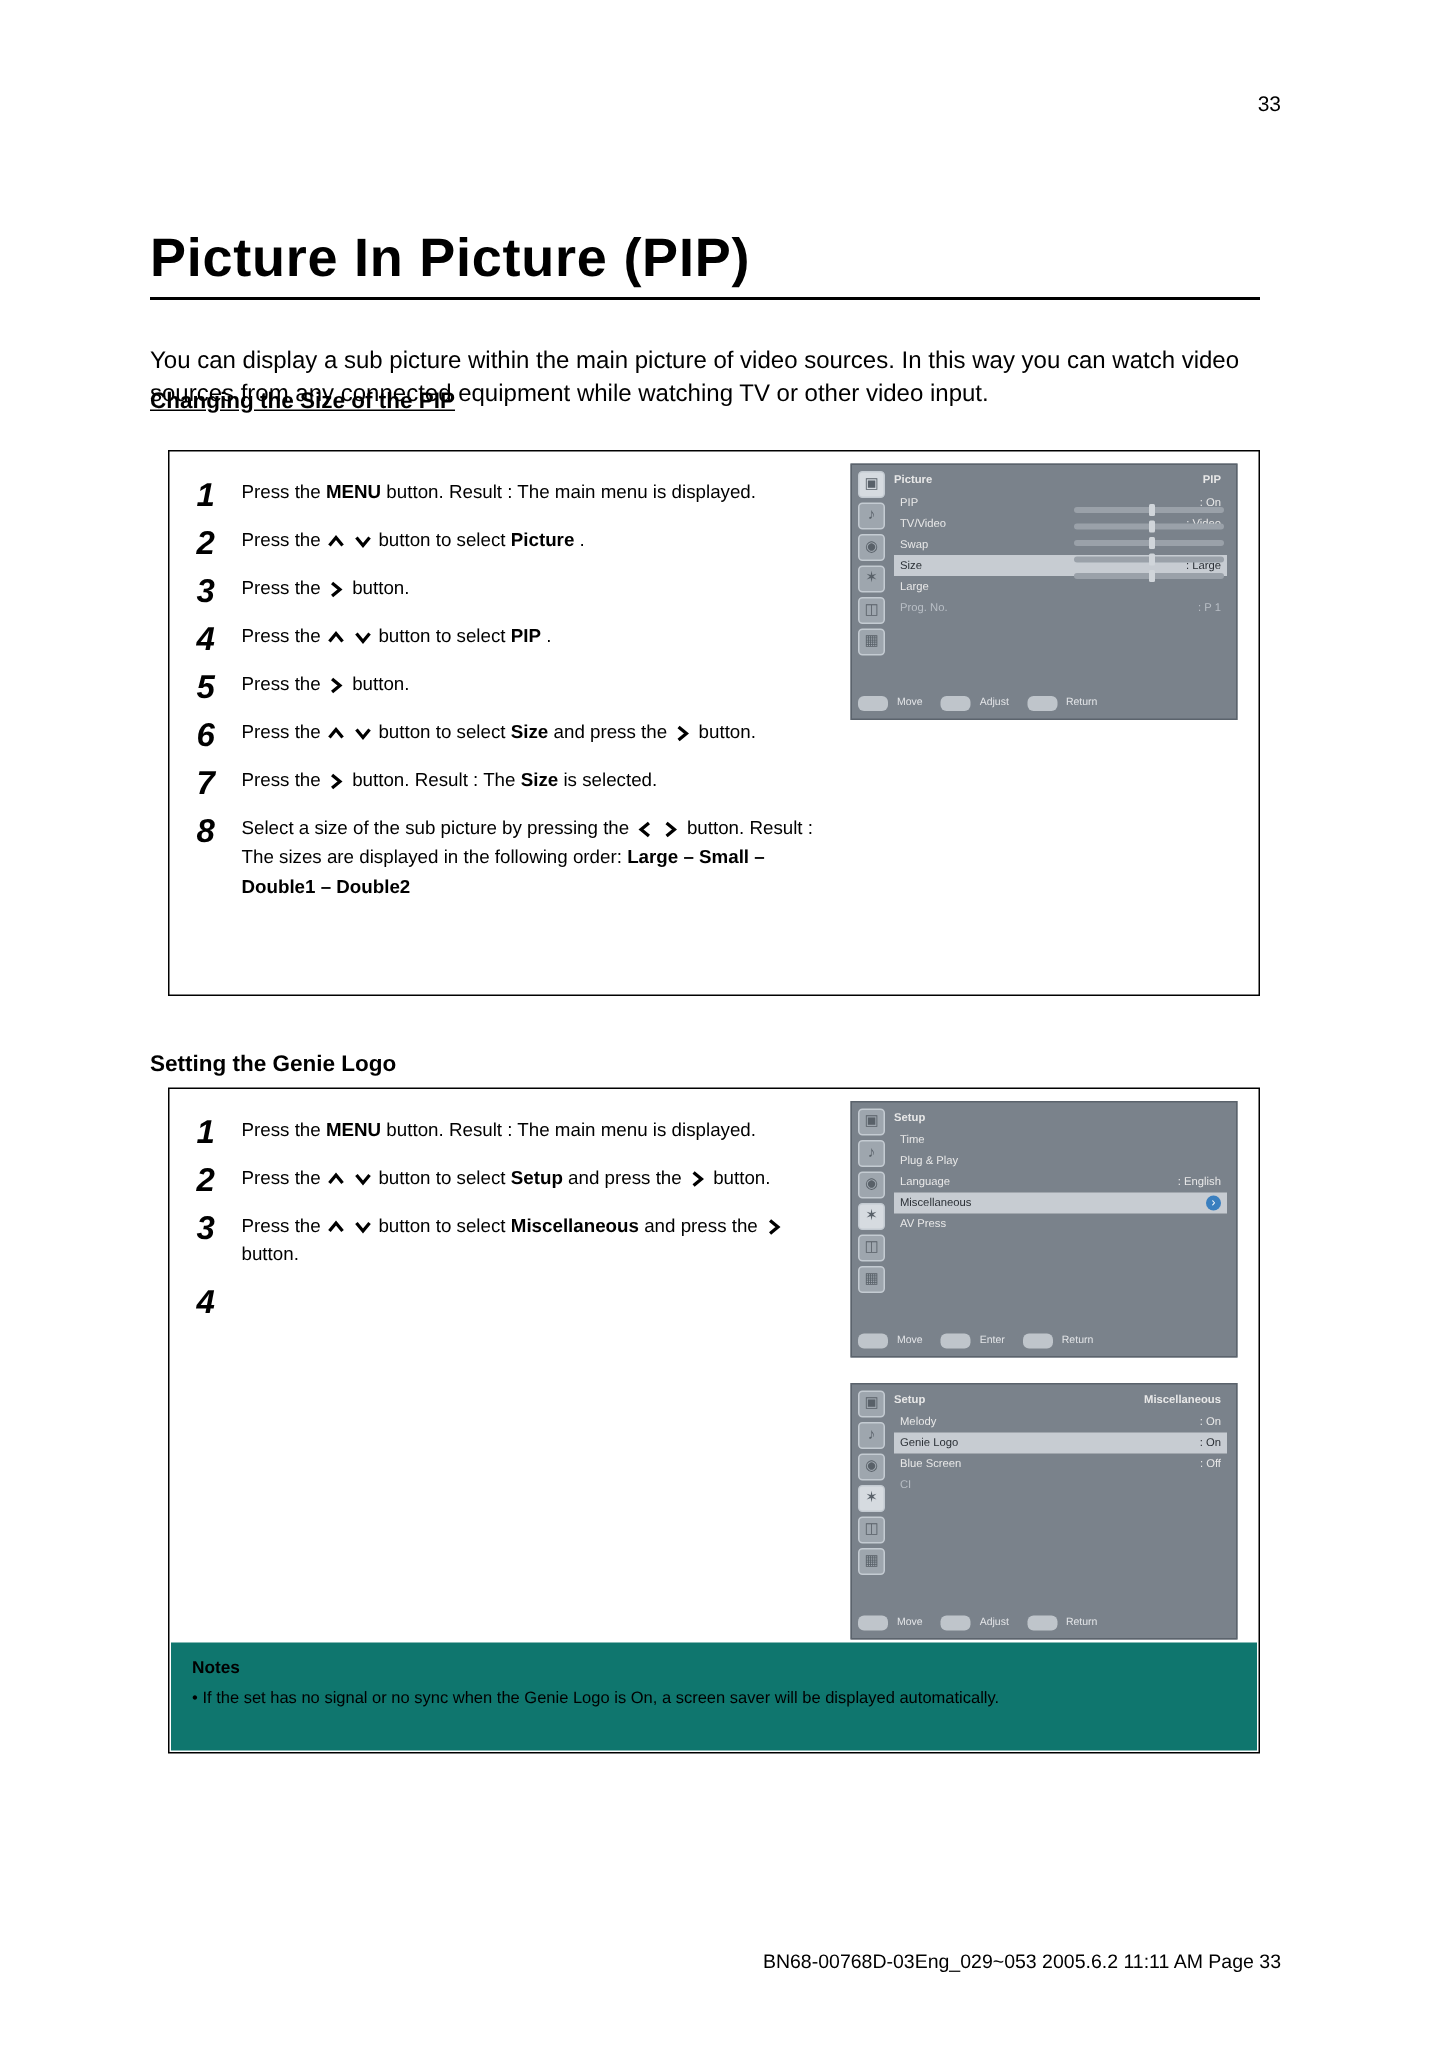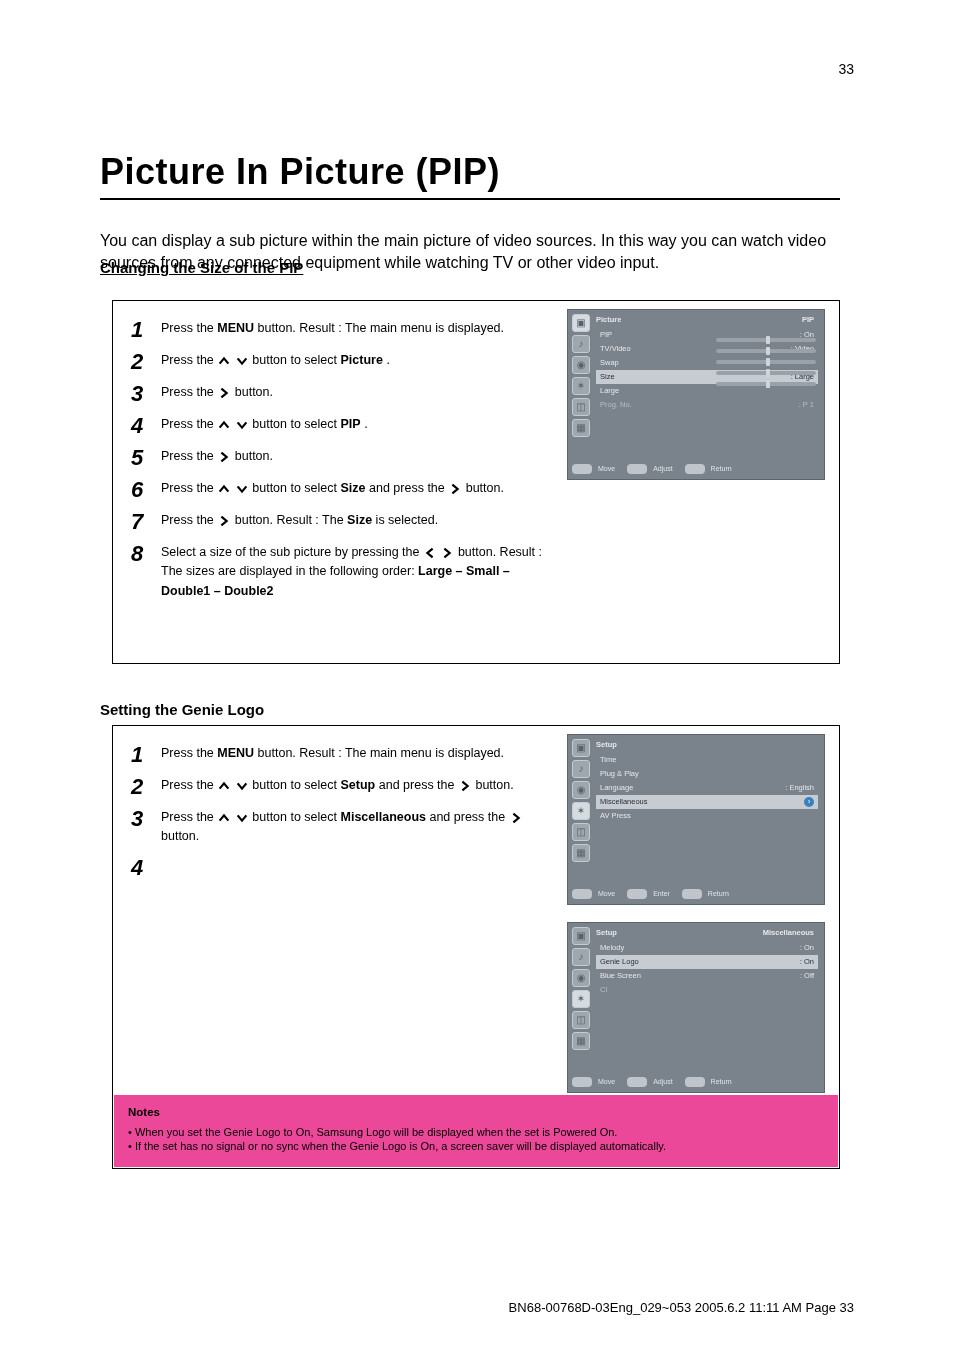--- a/index.html
+++ b/index.html
@@ -114,21 +114,21 @@
   .osd .arrow-right {
     position:absolute; right:4px; top:50%; transform:translateY(-50%);
     width:10px; height:10px; border-radius:50%; background:#3a7fbf;
     color:#fff; font-size:8px; display:flex; align-items:center; justify-content:center;
   }
 
   .notes-bar {
     position: absolute;
     left: 1px; right: 1px; bottom: 1px;
     height: 72px;
-    background: #ec4899;
+    background: #0f766e;
     padding: 10px 14px;
     font-size: 11.5px;
   }
   .notes-bar .notes-title { font-weight: bold; margin-bottom: 4px; }
   .notes-bar .notes-line { font-size: 11px; margin-left: 8px; text-indent: -8px; }
   .notes-bar .notes-line::before { content:"• "; }
 
   .page-footer { position: absolute; bottom: 50px; right: 100px; font-size: 13px; }
 </style>
 </head>
@@ -453,19 +453,18 @@
         <span class="hint-text">Move</span>
       <div class="hint-icon"></div>
         <span class="hint-text">Adjust</span>
       <div class="hint-icon"></div>
         <span class="hint-text">Return</span>
     </div>
   </div>
 
   <div class="notes-bar">
     <div class="notes-title">Notes</div>
-    <div class="notes-line">When you set the Genie Logo to On, Samsung Logo will be displayed when the set is Powered On.</div>
     <div class="notes-line">If the set has no signal or no sync when the Genie Logo is On, a screen saver will be displayed automatically.</div>
   </div>
 
 </div>
 
 <div class="page-footer">BN68-00768D-03Eng_029~053  2005.6.2  11:11 AM  Page 33</div>
 
 </body></html>

